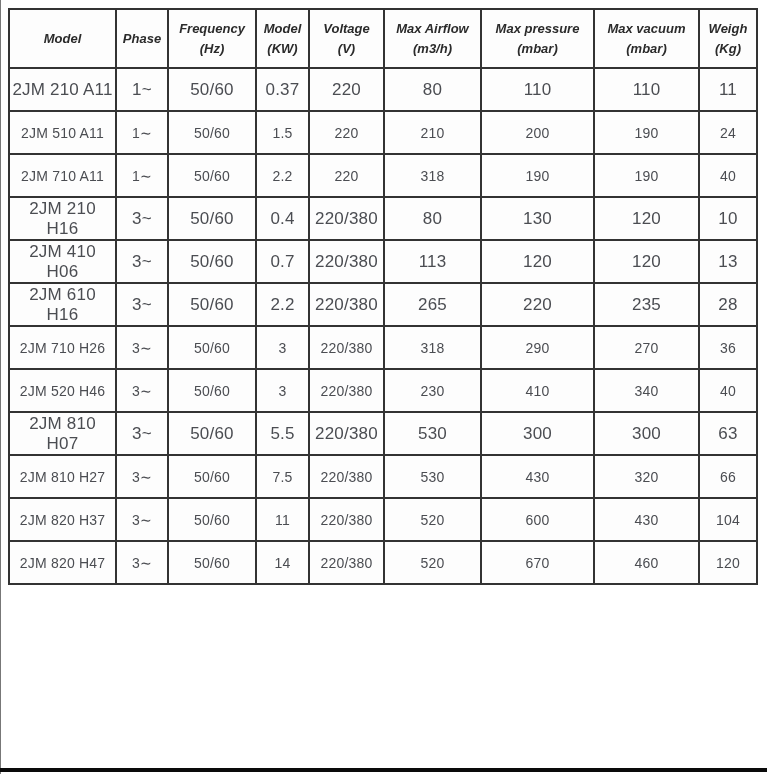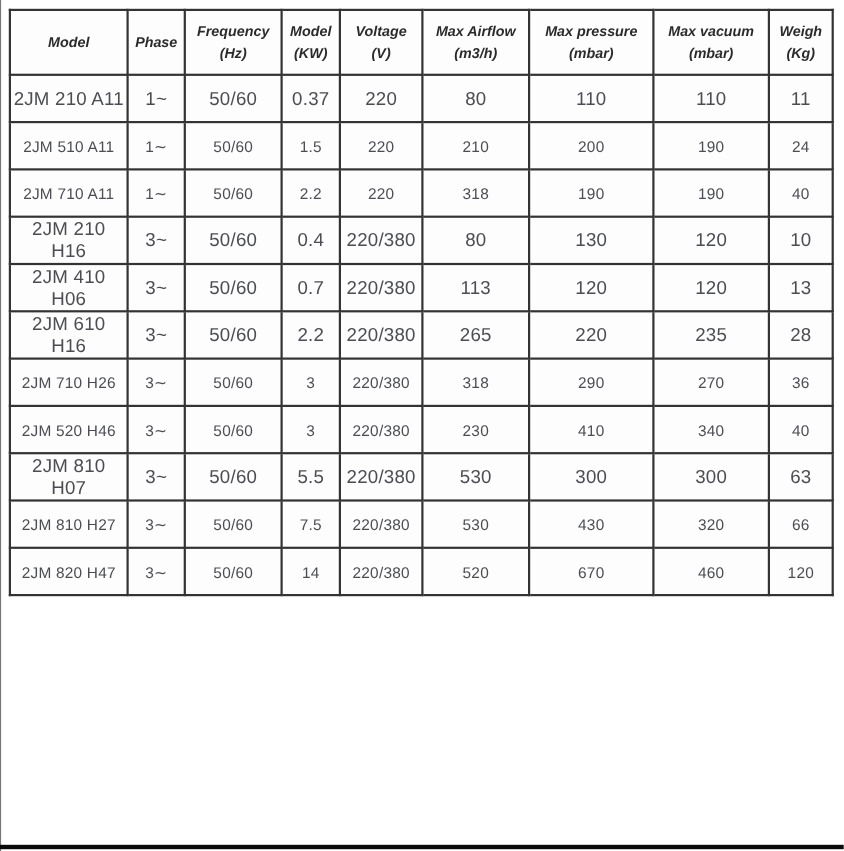--- a/index.html
+++ b/index.html
@@ -206,20 +206,31 @@
         <td>3∼</td>
         <td>50/60</td>
         <td>7.5</td>
         <td>220/380</td>
         <td>530</td>
         <td>430</td>
         <td>320</td>
         <td>66</td>
       </tr>
       <tr class="row-lg">
+        <td>2JM 820 H37</td>
+        <td>3∼</td>
+        <td>50/60</td>
+        <td>11</td>
+        <td>220/380</td>
+        <td>520</td>
+        <td>600</td>
+        <td>430</td>
+        <td>104</td>
+      </tr>
+      <tr class="row-lg">
         <td>2JM 820 H47</td>
         <td>3∼</td>
         <td>50/60</td>
         <td>14</td>
         <td>220/380</td>
         <td>520</td>
         <td>670</td>
         <td>460</td>
         <td>120</td>
       </tr>

